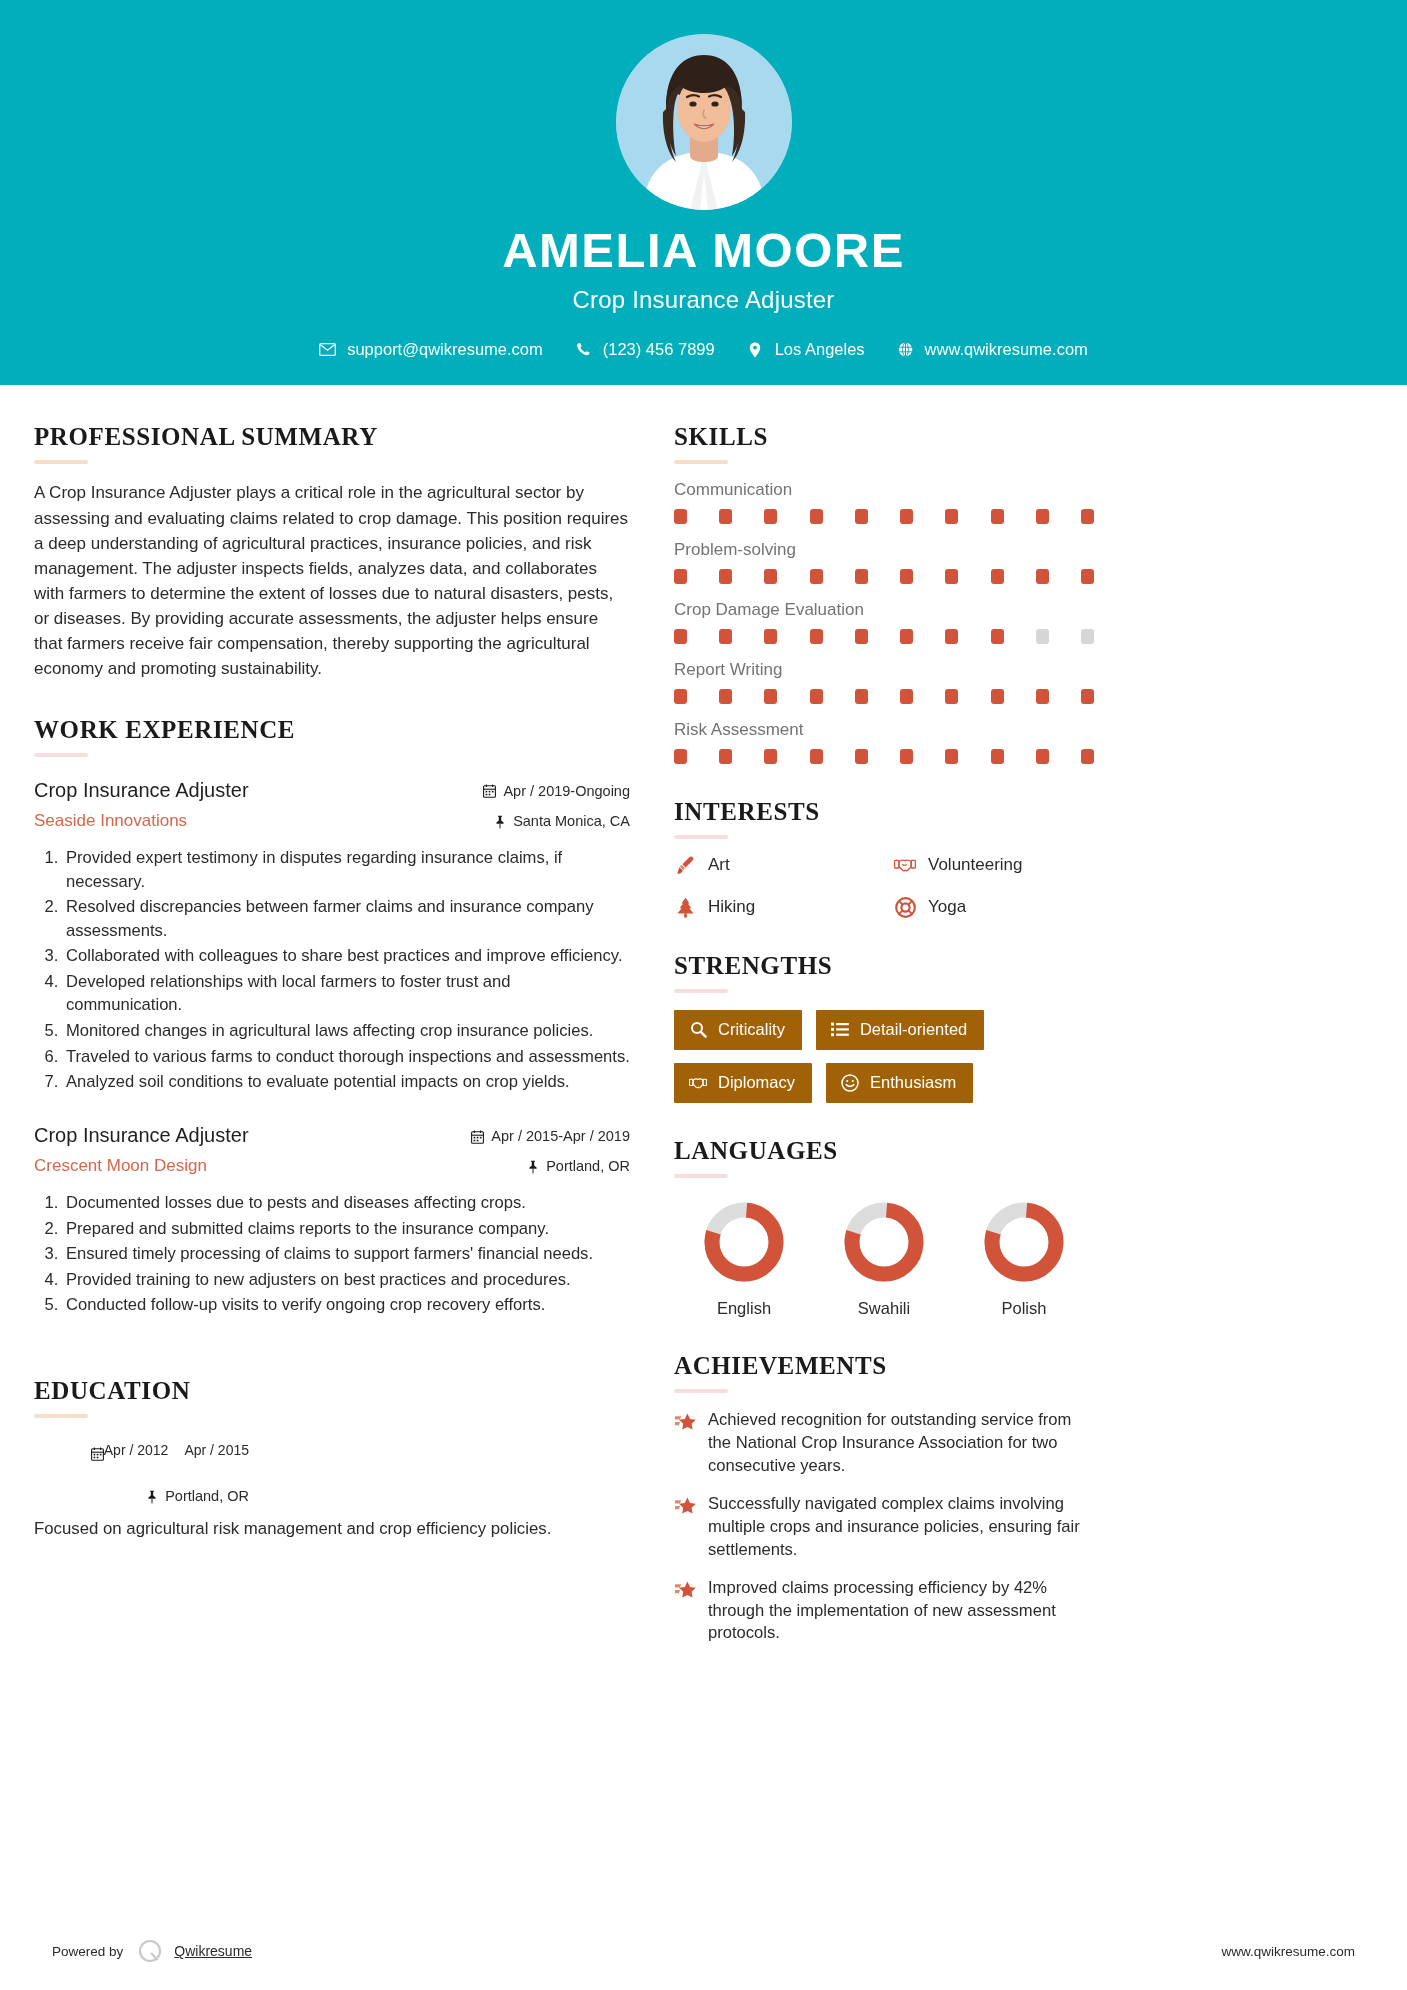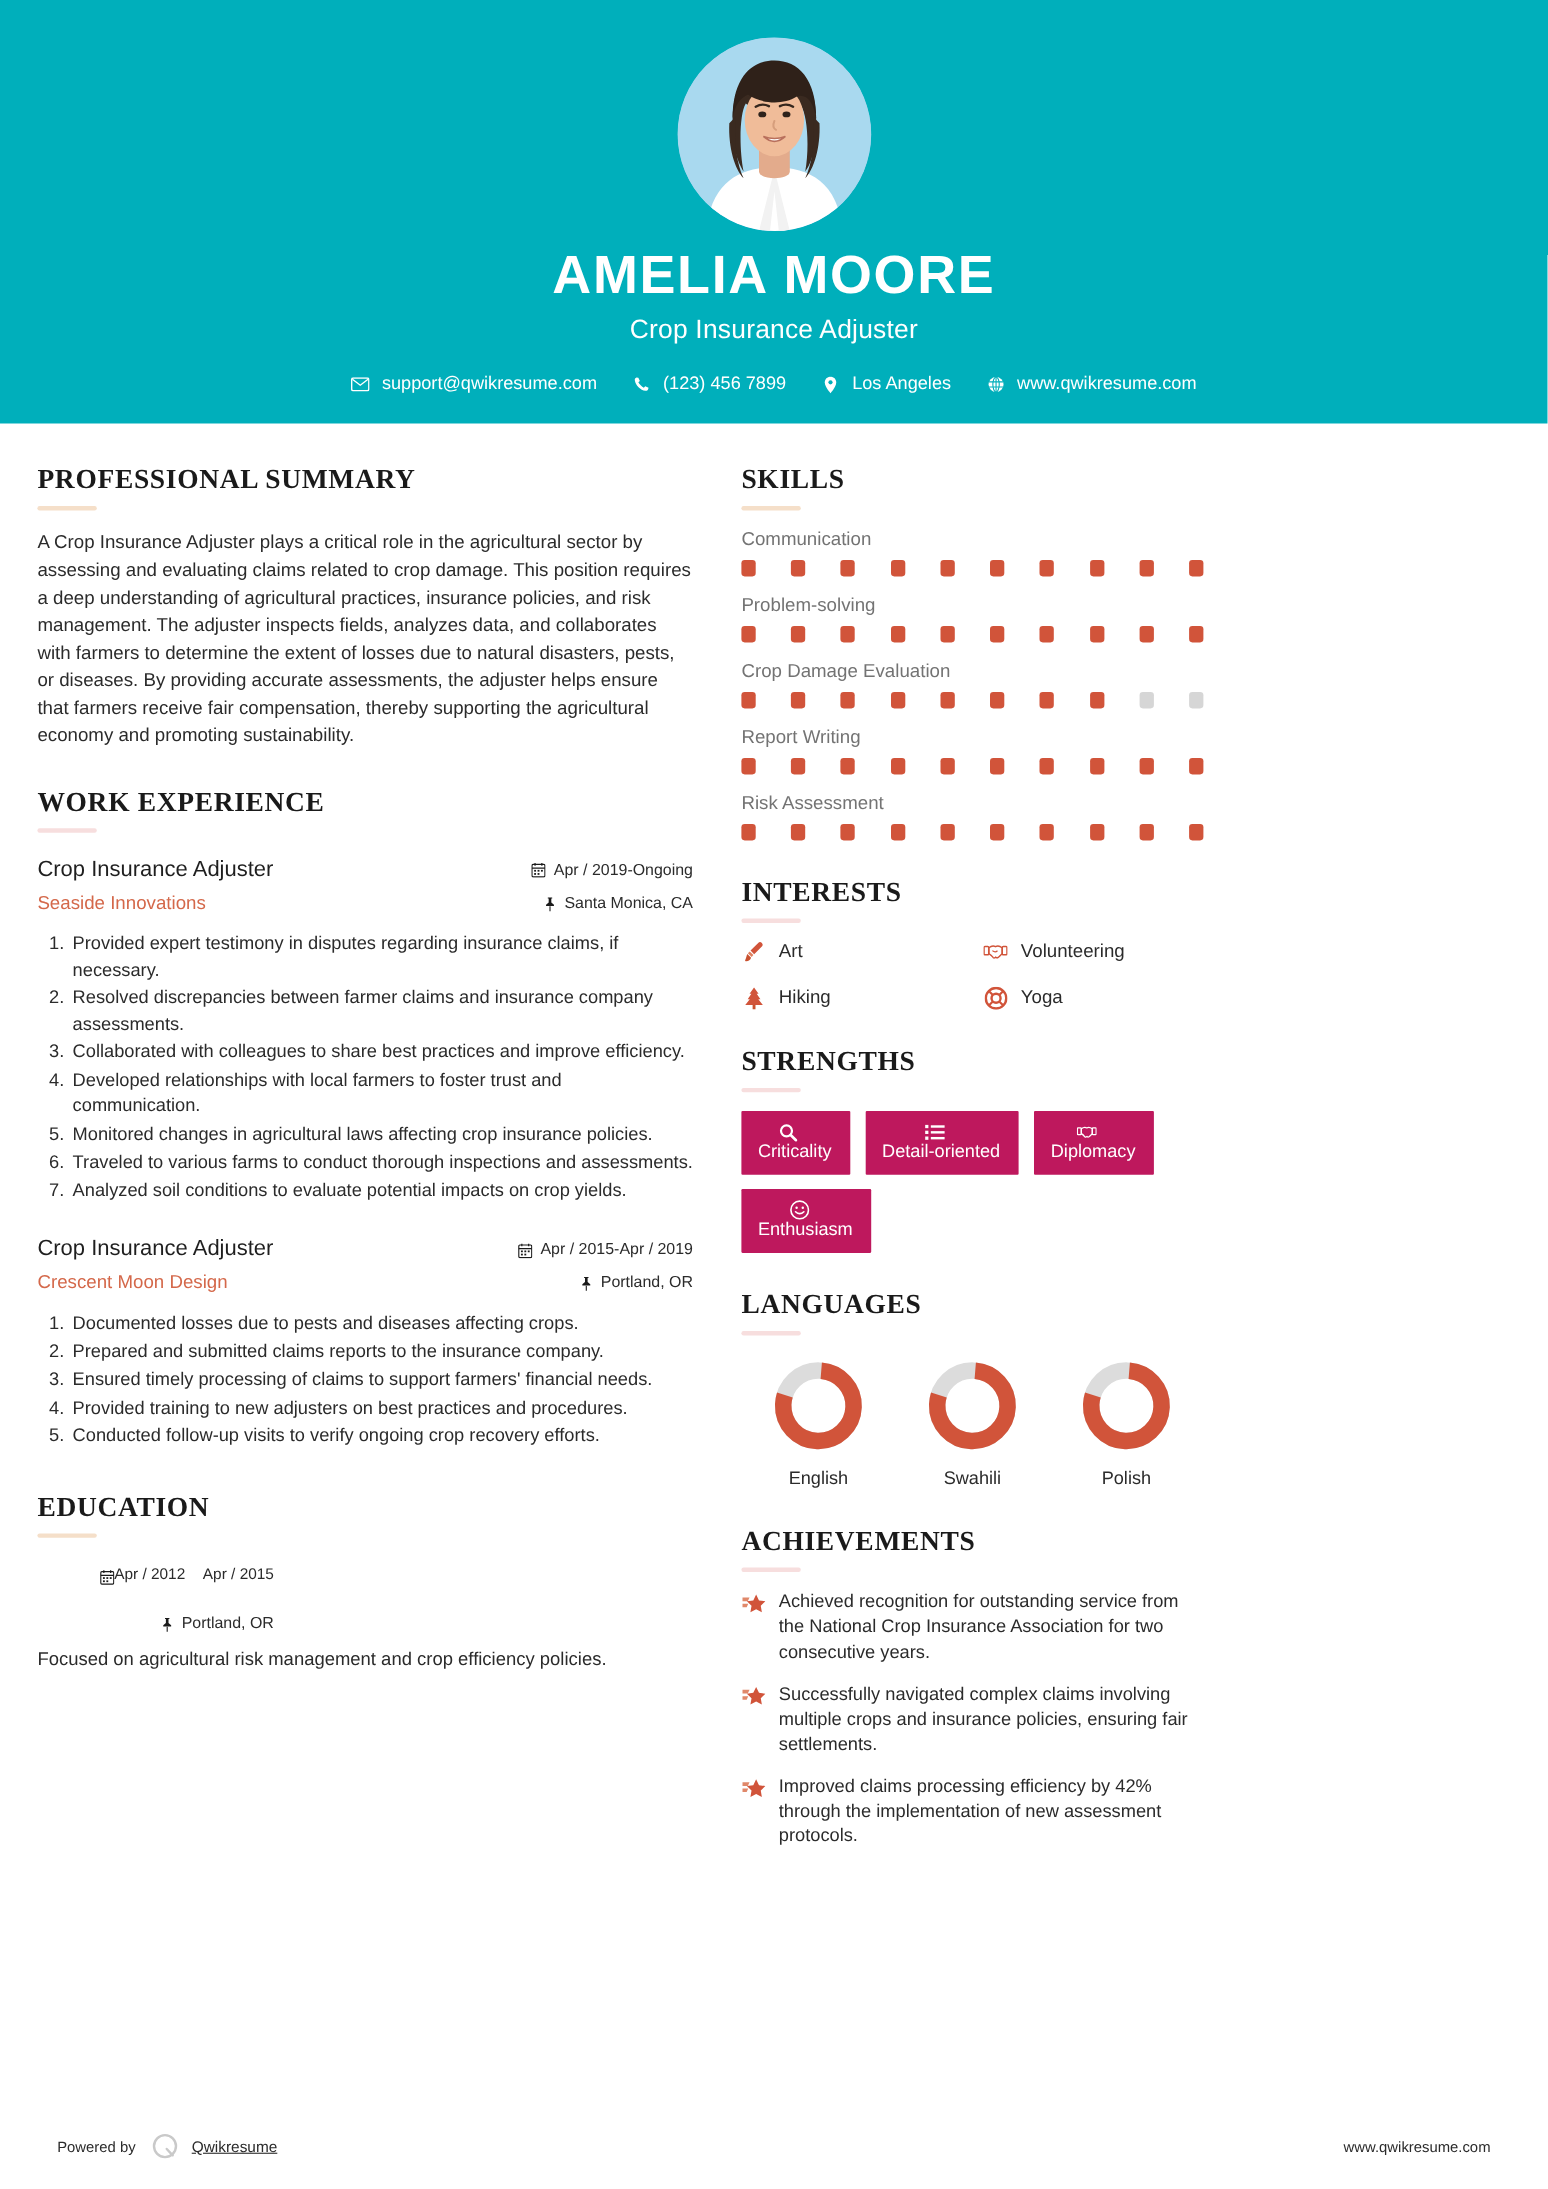--- a/index.html
+++ b/index.html
@@ -201,28 +201,27 @@
     display:inline-flex; align-items:center; justify-content:center;
   }
 
   .strengths-wrap {
     margin-top: 17px;
     display: flex;
     flex-wrap: wrap;
     gap: 13px 14px;
   }
   .chip {
-    background: #be185d;
+    background: #a16207;
     color: #ffffff;
     font-size: 16.5px;
     padding: 10px 17px 11px 15px;
     display: inline-flex;
     align-items: center;
     border-radius: 1px;
-    flex-direction: column;
   }
   .chip .sicon {
     width: 18px; height: 18px;
     margin-right: 11px;
     display: inline-flex; align-items:center; justify-content:center;
   }
 
   .langs {
     margin-top: 20px;
     display: flex;
@@ -451,21 +450,21 @@
           <ol class="bullets">
             <li>Documented losses due to pests and diseases affecting crops.</li>
             <li>Prepared and submitted claims reports to the insurance company.</li>
             <li>Ensured timely processing of claims to support farmers' financial needs.</li>
             <li>Provided training to new adjusters on best practices and procedures.</li>
             <li>Conducted follow-up visits to verify ongoing crop recovery efforts.</li>
           </ol>
         </div>
       </div>
 
-      <div class="sec-block" style="margin-top:40px">
+      <div class="sec-block" style="margin-top:60px">
         <div class="sec-title">EDUCATION</div>
         <div class="sec-rule"></div>
 
         <div class="job">
           <div class="job-head">
             <div class="job-meta">
               <div class="edu-meta-dates">
                 <span class="micon" style="margin-top:5px">
                   <svg width="13" height="14" viewBox="0 0 13 14">
                       <rect x="0.6" y="1.8" width="11.8" height="11.4" rx="1" fill="none" stroke="#1a1a1a" stroke-width="1.1"></rect>

